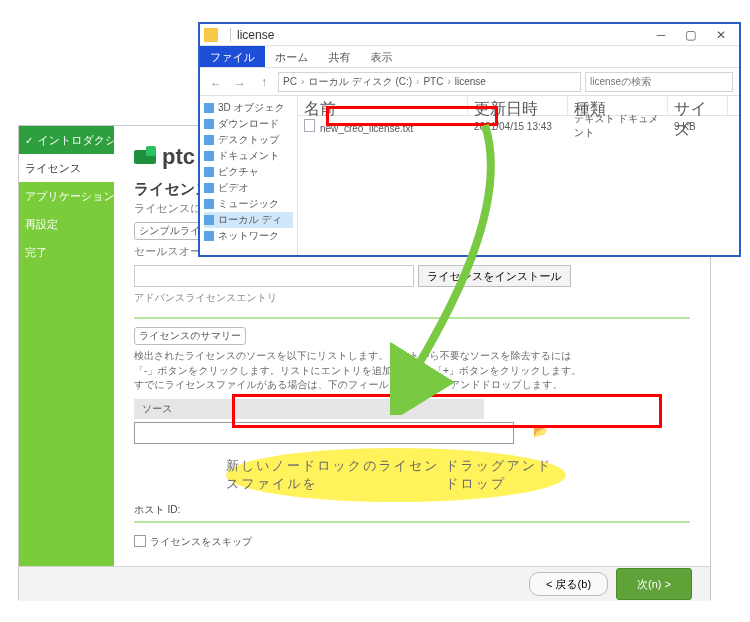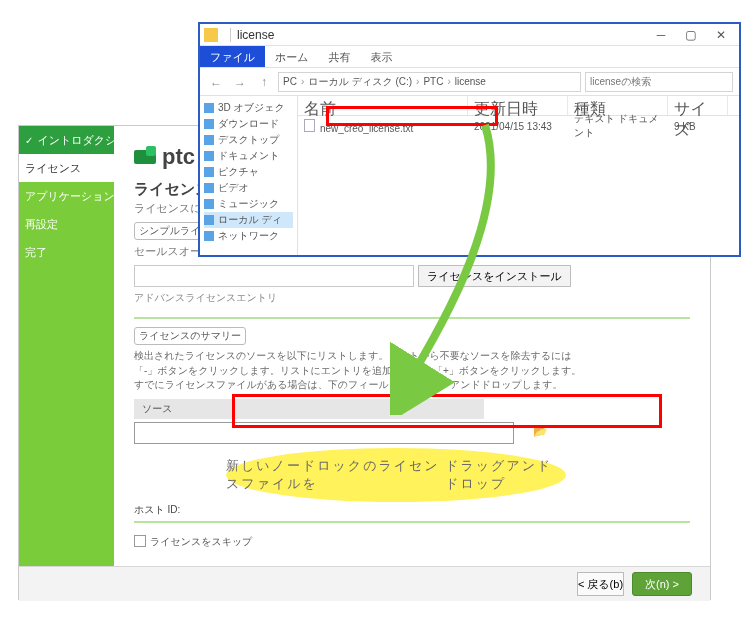--- a/index.html
+++ b/index.html
@@ -40,22 +40,22 @@
   .src-head .h2{width:120px;margin-left:6px}
   .src-row{display:flex;align-items:center;height:28px}
   .src-field{width:380px;height:22px;border:1px solid #999;background:#fff}
   .src-open{width:18px;height:18px;margin-left:18px;color:#e0a030;text-align:center;cursor:pointer}
   .red-box{position:absolute;border:3px solid #ff0000}
   .red-src{left:118px;top:268px;width:430px;height:34px}
   .hostid{font-size:10px;color:#444;margin-top:56px}
   .skip-row{margin-top:12px;font-size:10px;color:#555;display:flex;gap:4px}
   .skip-cb{width:12px;height:12px;border:1px solid #999;display:inline-block}
   .installer-footer{height:35px;border-top:1px solid #d6d6d6;background:#f3f3f3;display:flex;justify-content:flex-end;align-items:center;padding:0 18px;gap:8px}
-  .back-btn{height:24px;padding:0 0;background:#fafafa;border:1px solid #bbb;border-radius:0;font-size:11px;cursor:pointer}
-  .next-btn{height:24px;padding:0 12px;background:#5fa238;color:#fff;border:1px solid #4c8a2a;border-radius:3px;font-size:11px;cursor:pointer}
+  .back-btn{height:24px;padding:0 16px;background:#fafafa;border:1px solid #bbb;border-radius:10px;font-size:11px;cursor:pointer}
+  .next-btn{height:32px;padding:0 20px;background:#5fa238;color:#fff;border:1px solid #4c8a2a;border-radius:3px;font-size:11px;cursor:pointer}
   
   .explorer{
     position:absolute;left:198px;top:22px;width:543px;height:235px;
     border:2px solid #2b5cc2;background:#fff;display:flex;flex-direction:column;
   }
   .ex-titlebar{height:22px;background:#fff;border-bottom:1px solid #e1e1e1;display:flex;align-items:center;padding:0 4px}
   .ex-titlebar .icn{width:14px;height:14px;background:#f7c948;margin-right:6px}
   .ex-titlebar .vline{width:1px;height:14px;background:#ccc;margin:0 6px}
   .winbtns{margin-left:auto;display:flex;gap:2px}
   .winbtn{width:28px;height:18px;display:flex;align-items:center;justify-content:center;color:#555;cursor:pointer}

